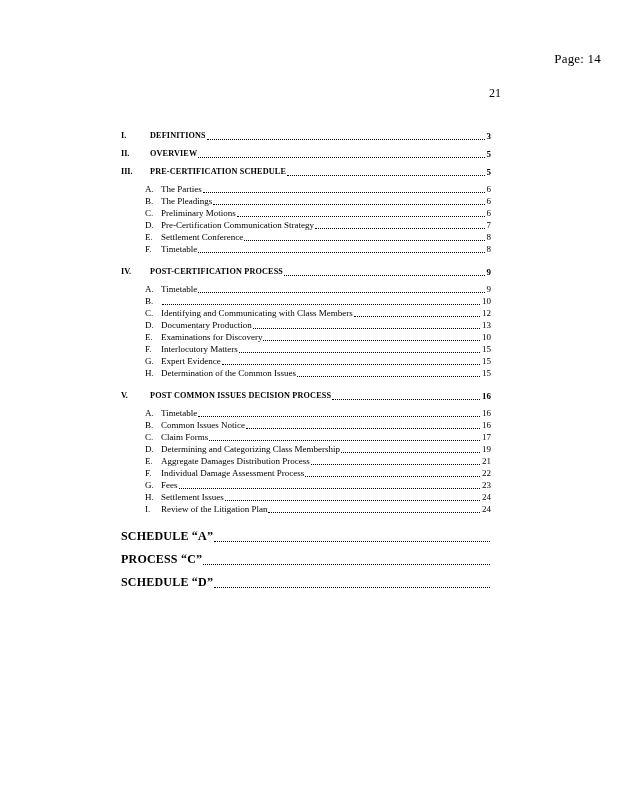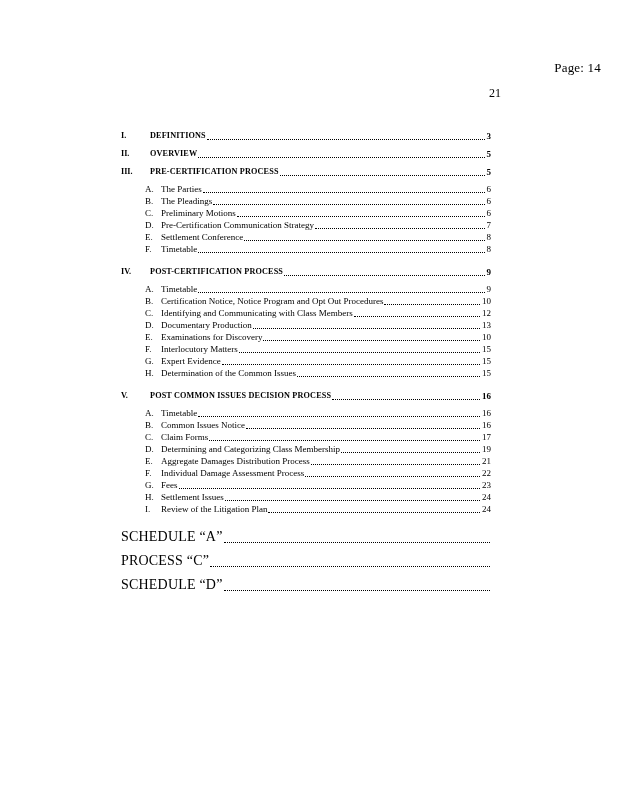--- a/index.html
+++ b/index.html
@@ -17,21 +17,21 @@
   }
   .page {
     position: relative;
     width: 623px;
     height: 807px;
     box-sizing: border-box;
     background: #fff;
   }
   .page-label {
     position: absolute;
-    top: 60px;
+    top: 51px;
     right: 22px;
     font-family: "Liberation Serif", serif;
     font-size: 13px;
     letter-spacing: 0.2px;
   }
   .page-number {
     position: absolute;
     top: 86px;
     right: 122px;
     font-size: 12px;
@@ -108,22 +108,22 @@
   .schedules {
     margin-top: 14px;
   }
   .sched-row {
     display: flex;
     align-items: flex-end;
     margin-top: 8px;
     font-size: 9px;
   }
   .sched-row .label {
-    font-weight: normal;
-    font-size: 14px;
+    font-weight: bold;
+    font-size: 12px;
     letter-spacing: 0.2px;
   }
   .sched-row .dots {
     border-bottom: 1px dotted #000;
   }
   .spacer-group {
     height: 5px;
   }
 </style>
 </head>
@@ -144,21 +144,21 @@
           <span class="pg">3</span>
         </div>
         <div class="row major">
           <span class="num">II.</span>
           <span class="label">OVERVIEW</span>
           <span class="dots"></span>
           <span class="pg">5</span>
         </div>
         <div class="row major">
           <span class="num">III.</span>
-          <span class="label">PRE-CERTIFICATION PROCESS</span>
+          <span class="label">PRE-CERTIFICATION SCHEDULE</span>
           <span class="dots"></span>
           <span class="pg">5</span>
         </div>
         <div class="spacer-group"></div>
         <div class="row minor">
           <span class="num sub">A.</span>
           <span class="label">The Parties</span>
           <span class="dots"></span>
           <span class="pg">6</span>
         </div>
@@ -201,21 +201,20 @@
         </div>
         <div class="spacer-group"></div>
         <div class="row minor">
           <span class="num sub">A.</span>
           <span class="label">Timetable</span>
           <span class="dots"></span>
           <span class="pg">9</span>
         </div>
         <div class="row minor">
           <span class="num sub">B.</span>
-          <span class="label">Certification Notice, Notice Program and Opt Out Procedures</span>
           <span class="dots"></span>
           <span class="pg">10</span>
         </div>
         <div class="row minor">
           <span class="num sub">C.</span>
           <span class="label">Identifying and Communicating with Class Members</span>
           <span class="dots"></span>
           <span class="pg">12</span>
         </div>
         <div class="row minor">

